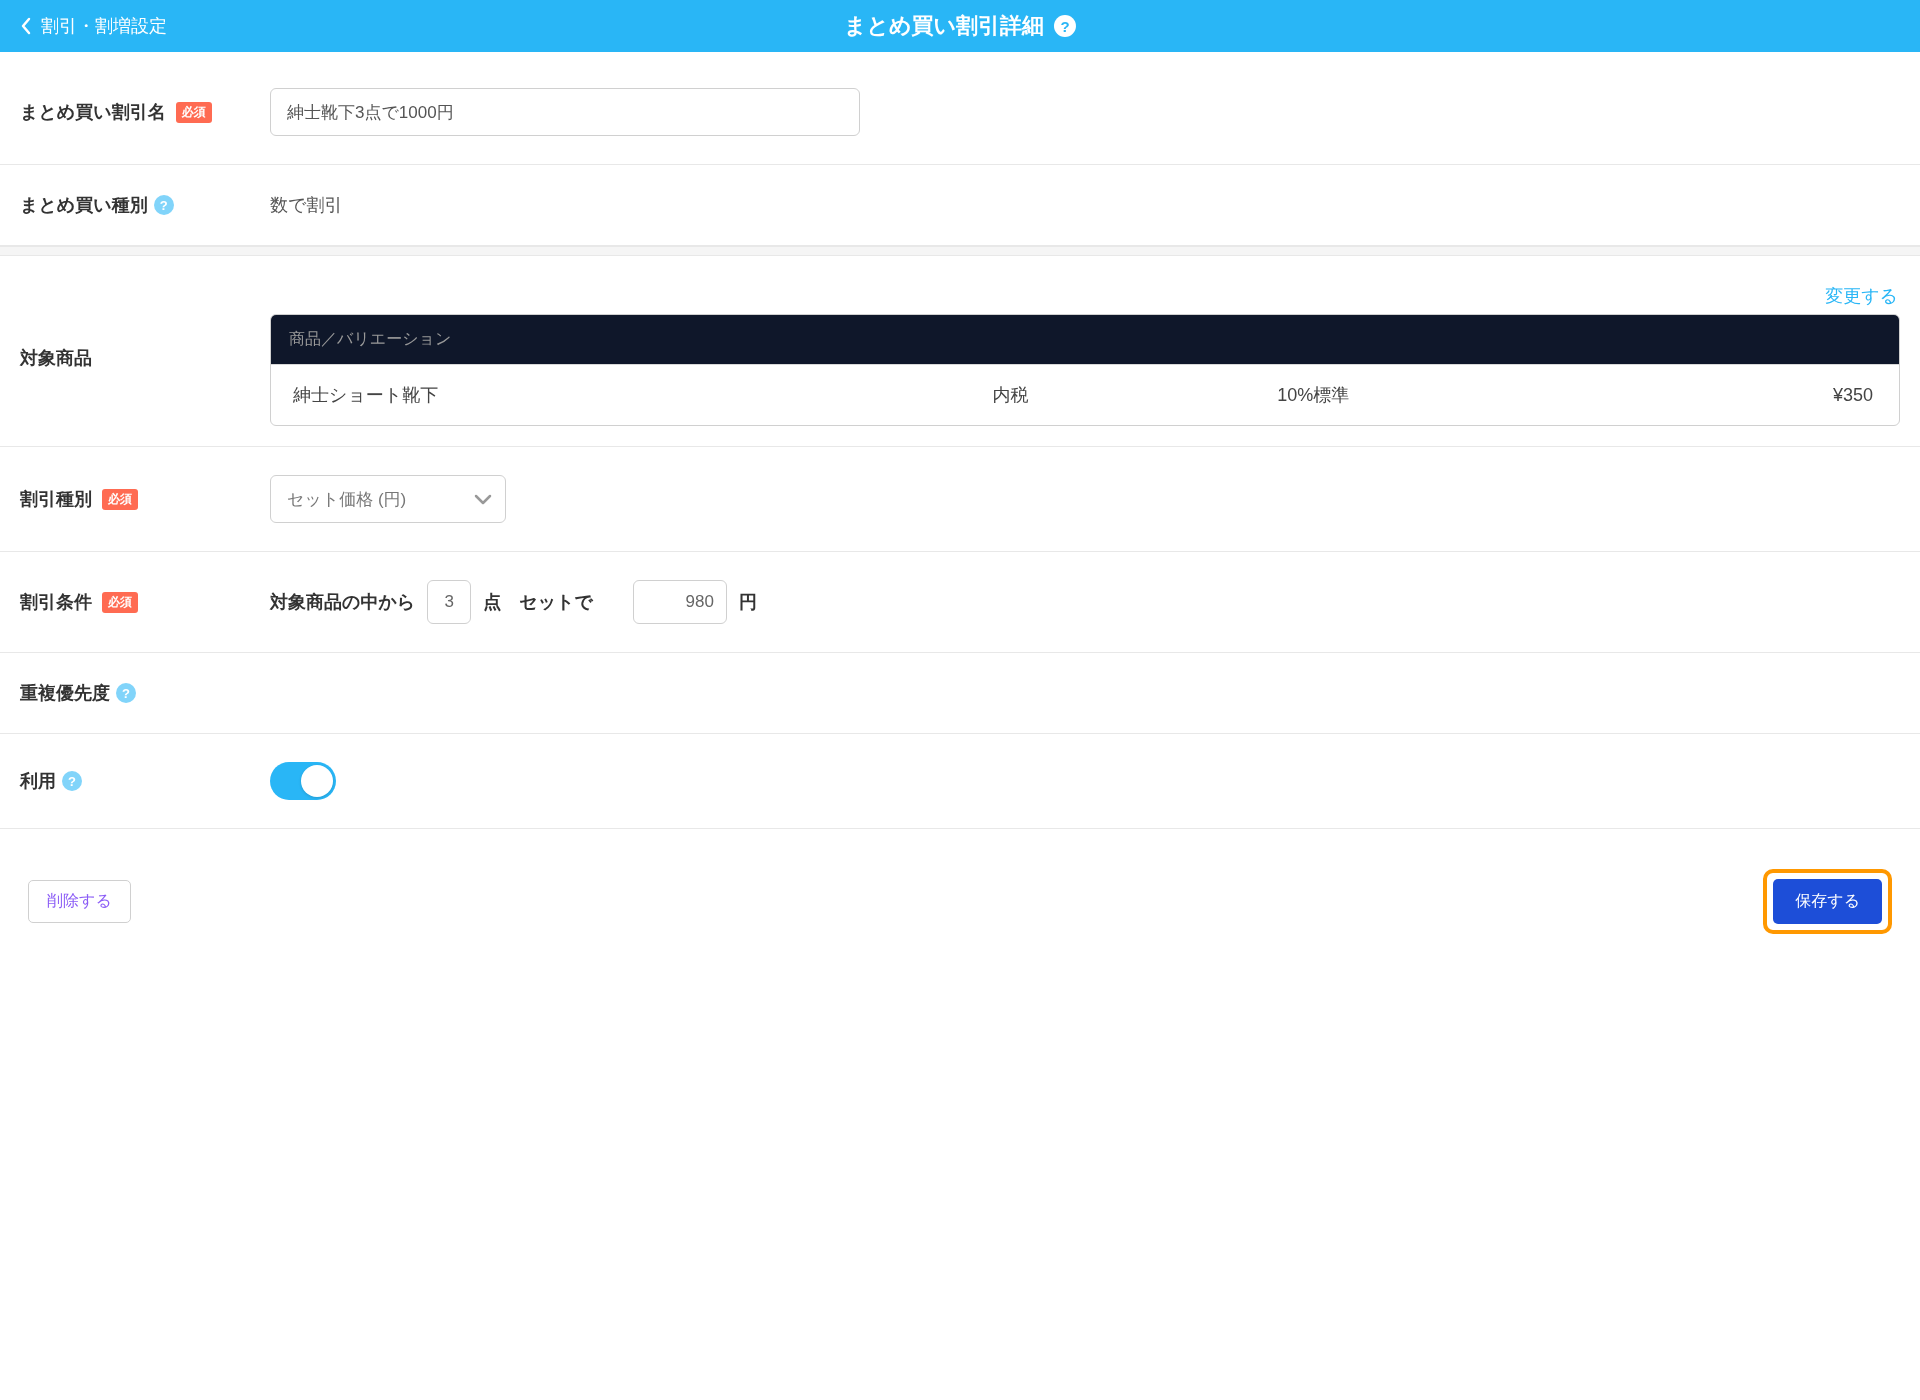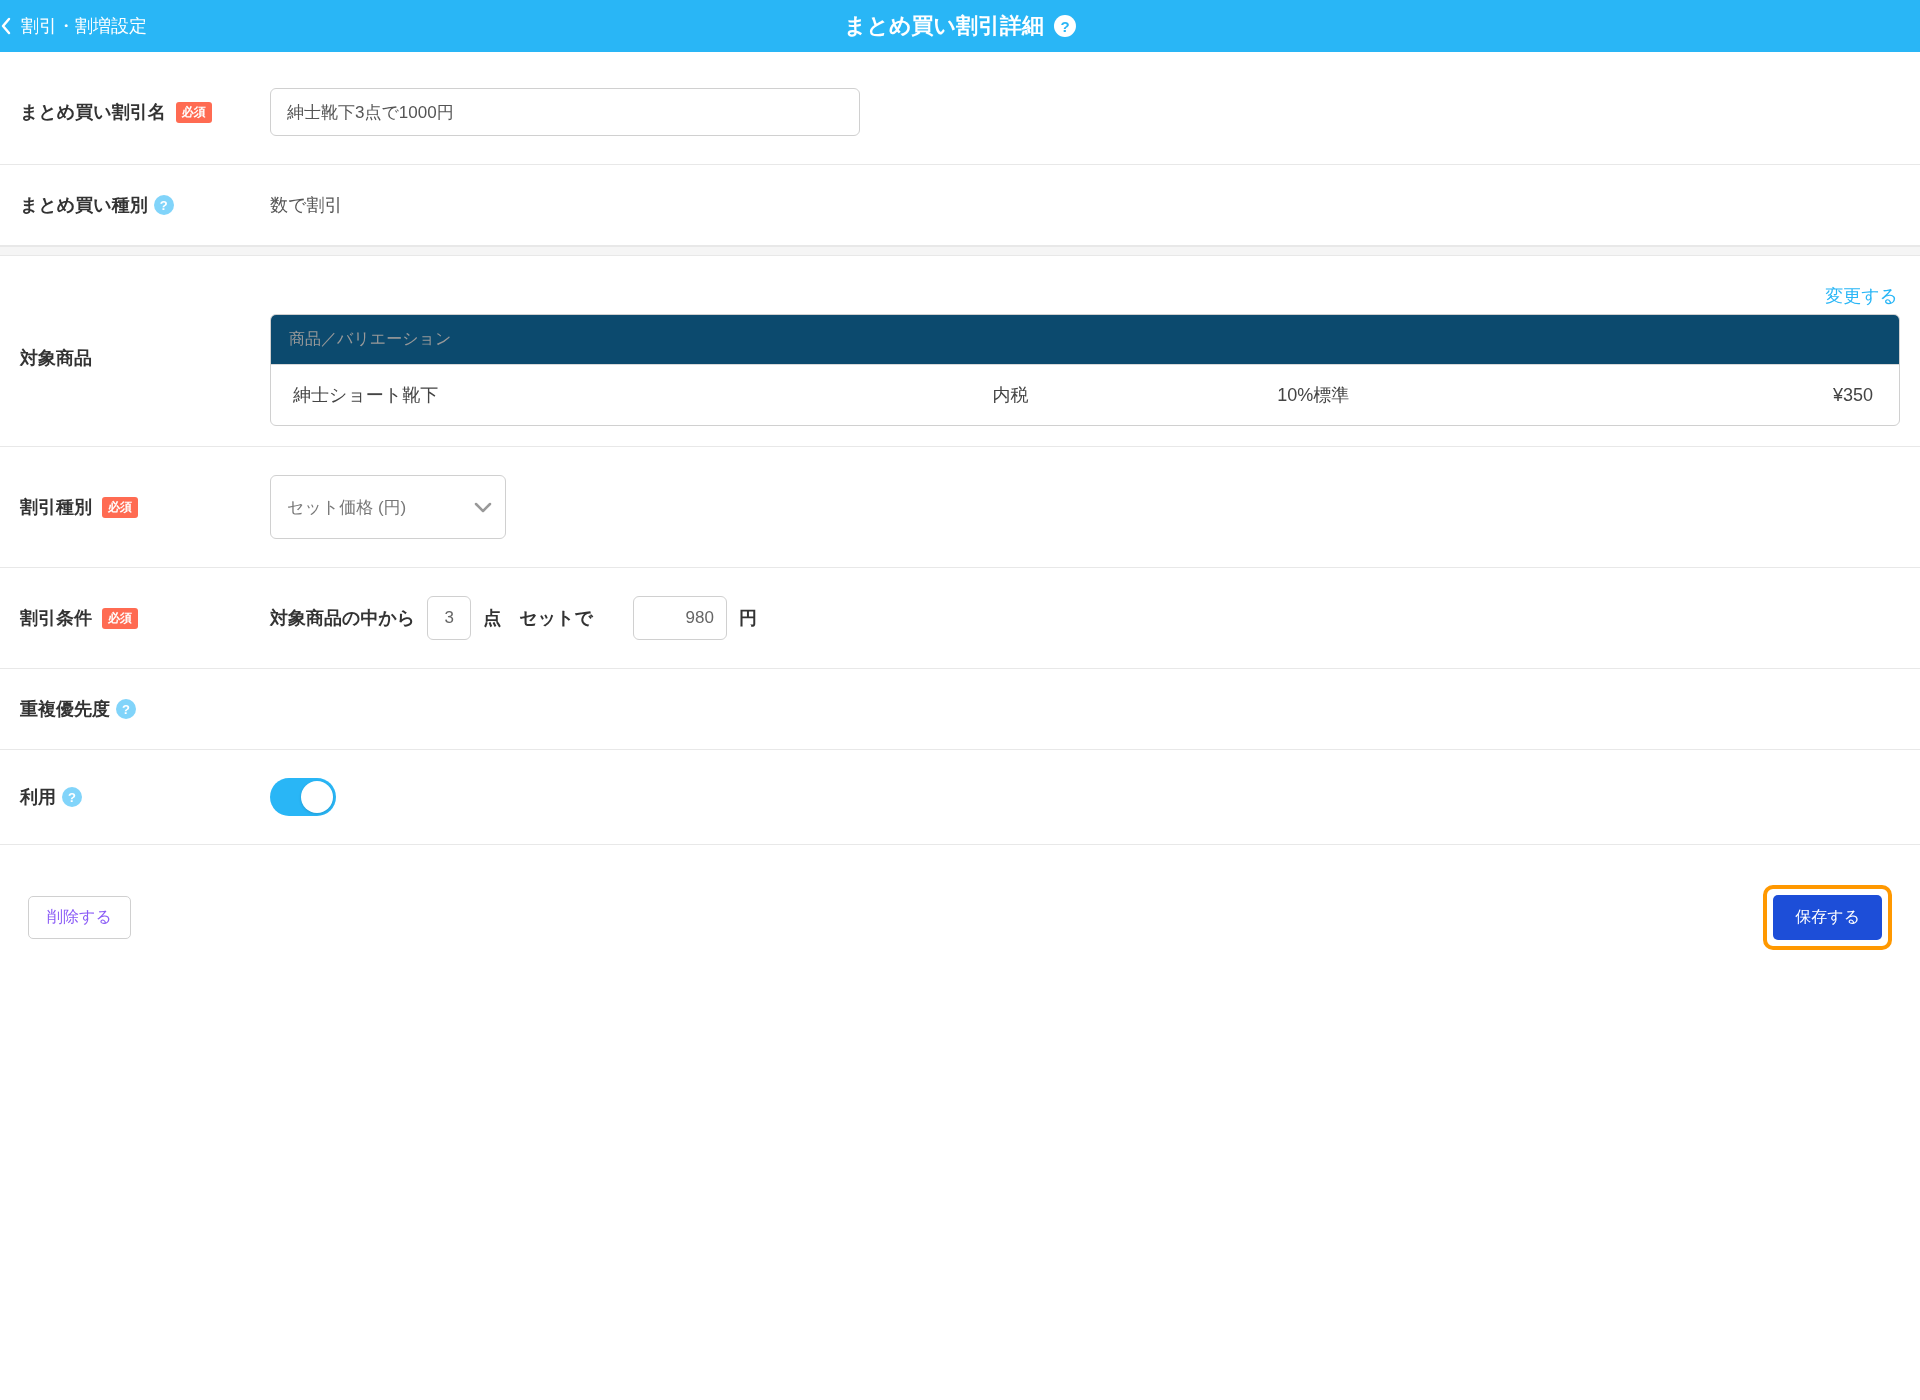--- a/index.html
+++ b/index.html
@@ -12,20 +12,21 @@
       background: #29b6f6;
       color: #ffffff;
       height: 52px;
       display: flex;
       align-items: center;
       position: relative;
     }
     .back-link {
       display: flex;
       align-items: center;
+      padding-left: 20px;
       gap: 10px;
       cursor: pointer;
       font-size: 18px;
     }
     .chevron-left {
       width: 11px;
       height: 18px;
     }
     .header-title {
       position: absolute;
@@ -133,21 +134,21 @@
       color: #29b6f6;
       font-size: 18px;
       cursor: pointer;
     }
     .product-table {
       border: 1px solid #d0d0d0;
       border-radius: 6px;
       overflow: hidden;
     }
     .table-header {
-      background: #0c4a6e;
+      background: #0f172a;
       padding: 14px 18px;
       color: #999;
       font-size: 16px;
       border-bottom: 1px solid #d8d8d8;
     }
     .table-row {
       display: flex;
       padding: 18px 22px;
       align-items: center;
       font-size: 18px;
@@ -157,21 +158,21 @@
     .col-name { flex: 1.6; }
     .col-tax { flex: 0.6; }
     .col-rate { flex: 0.85; }
     .col-price { flex: 0.5; text-align: right; padding-right: 4px; }
     .select-wrap {
       position: relative;
       display: inline-block;
     }
     .select-box {
       width: 236px;
-      height: 64px;
+      height: 48px;
       border: 1px solid #d0d0d0;
       border-radius: 6px;
       padding: 0 44px 0 16px;
       font-size: 17px;
       color: #777;
       background: #ffffff;
       appearance: none;
       cursor: pointer;
       display: flex;
       align-items: center;

